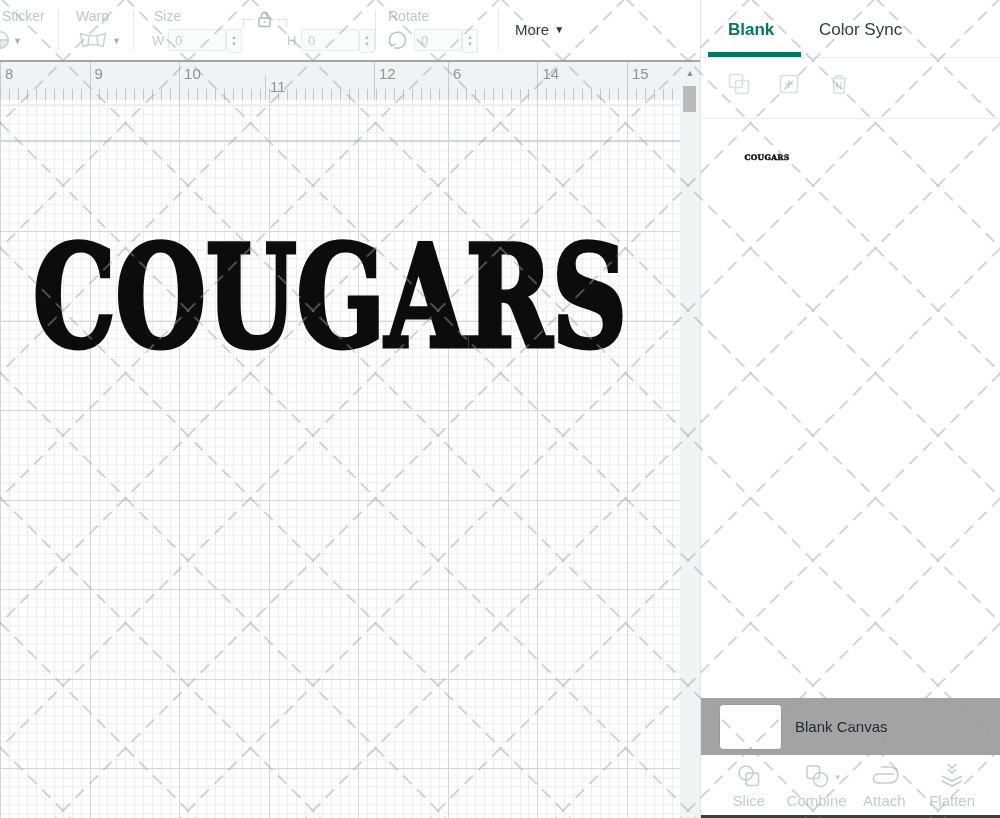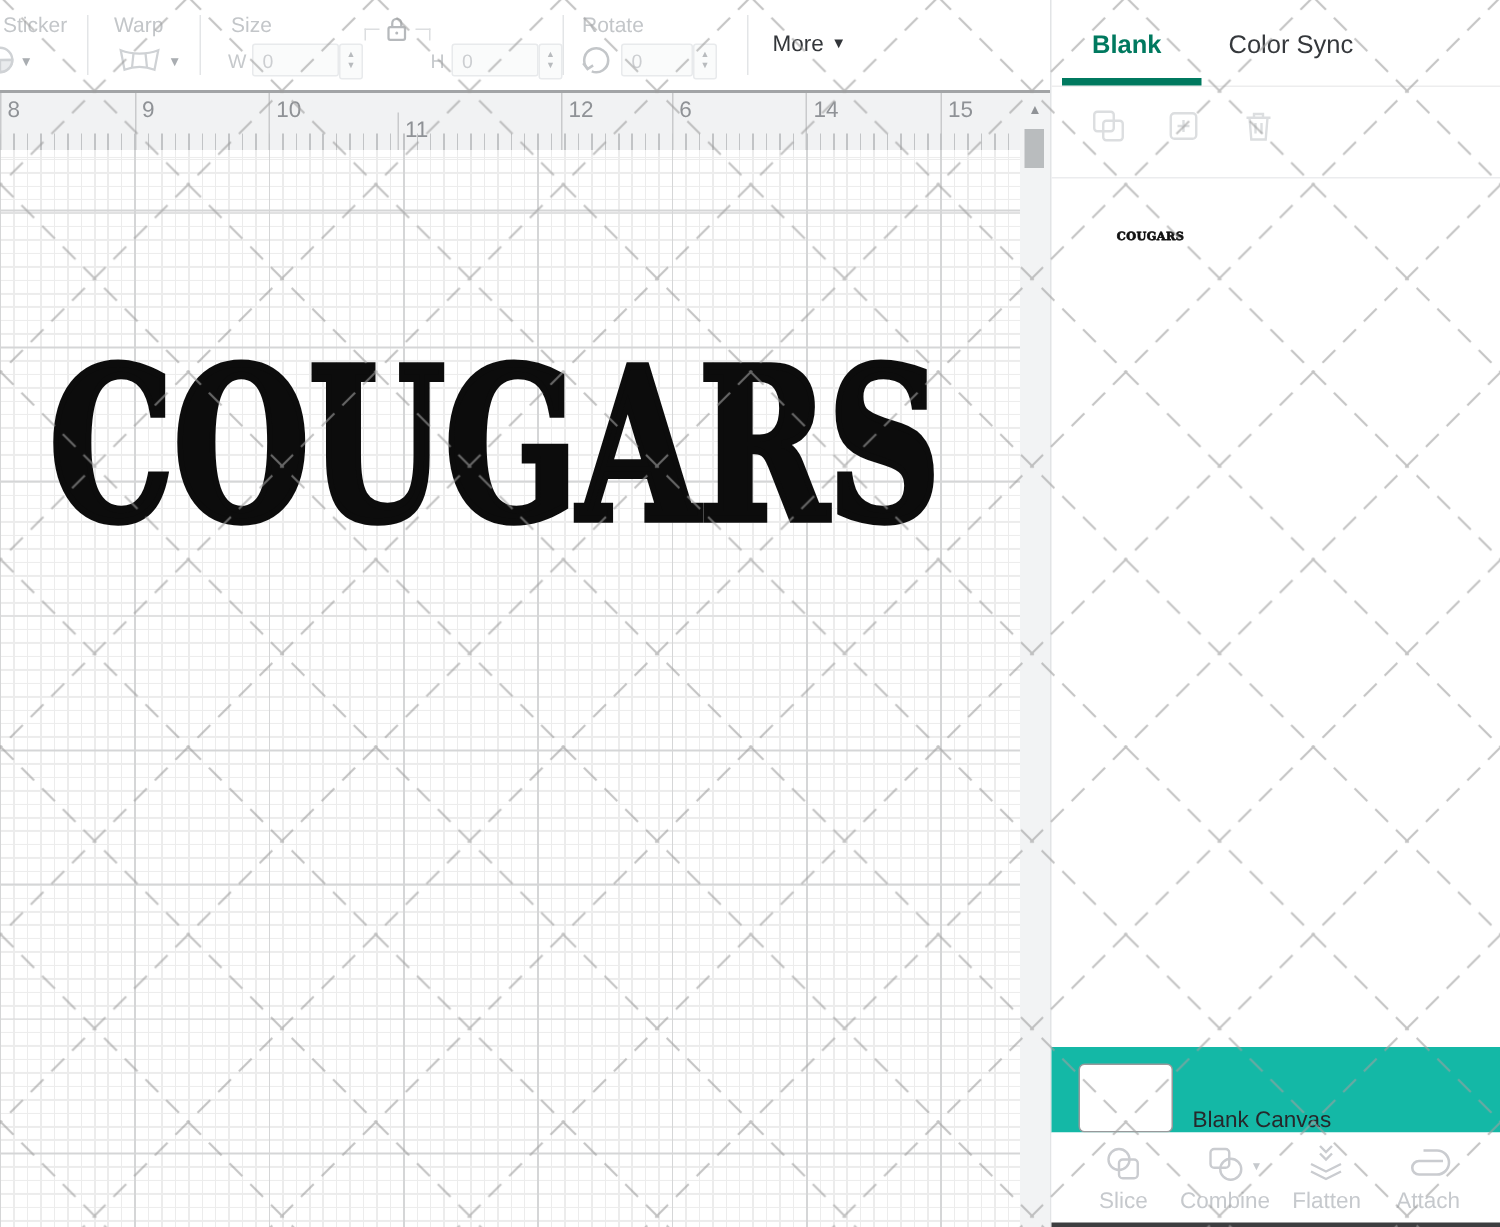--- a/index.html
+++ b/index.html
@@ -58,22 +58,22 @@
   .layer-tools{position:absolute;left:0;top:57px;width:100%;height:62px;}
   .ltool{position:absolute;top:15px;width:26px;height:26px;}
   .layer-tools::after{content:"";position:absolute;left:0;bottom:0;width:100%;height:1px;background:#ebecee;}
   .layer-row{position:absolute;left:0;top:126px;width:100%;height:62px;display:flex;align-items:center;cursor:pointer;}
   .layer-thumb{margin-left:48px;width:36px;height:16px;display:flex;align-items:center;justify-content:center;}
   .layer-thumb span{font-family:"DejaVu Serif","Liberation Serif",serif;font-weight:bold;
        font-size:7.5px;letter-spacing:0.3px;color:#111;-webkit-text-stroke:0.5px #111;white-space:nowrap;}
   .layer-text{margin-left:6px;}
   .layer-title{font-size:16px;color:#464b50;line-height:25px;}
   .layer-sub{font-size:16px;color:#82878c;line-height:25px;}
-  .blank-row{position:absolute;left:0;bottom:63px;width:100%;height:57px;background:#14b8a6;
-             display:flex;align-items:flex-end;}
+  .blank-row{position:absolute;left:0;bottom:63px;width:100%;height:57px;background:#a3a3a3;
+             display:flex;align-items:center;}
   .blank-swatch{margin-left:18px;width:63px;height:46px;background:#fff;border:1px solid #97999b;
                 border-radius:4px;box-sizing:border-box;}
   .blank-label{margin-left:13px;font-size:15px;color:#26282b;}
   .actions{position:absolute;left:0;bottom:3px;width:100%;height:60px;background:#fff;
            display:flex;justify-content:space-between;padding:0 14px;box-sizing:border-box;}
   .action{width:72px;display:flex;flex-direction:column;align-items:center;justify-content:center;cursor:default;}
   .action .ic{position:relative;height:28px;}
   .action .lbl{font-size:15px;color:#c6c9cd;margin-top:2px;}
   .combine-caret{position:absolute;right:-11px;top:11px;font-size:8px;color:#c6c9cd;}
 
@@ -250,36 +250,36 @@
           <svg width="28" height="28" viewBox="0 0 28 28" fill="none" stroke="#caccd0" stroke-width="1.6">
             <rect x="4" y="4" width="12.5" height="12.5" rx="2.5"></rect>
             <circle cx="17.5" cy="17.5" r="7"></circle>
           </svg>
           <span class="combine-caret">▼</span>
         </span>
         <span class="lbl">Combine</span>
       </div>
       <div class="action">
         <span class="ic">
+          <svg width="34" height="28" viewBox="0 0 34 28" fill="none" stroke="#caccd0" stroke-width="1.7">
+            <path d="M27 12 H11 a4.5 4.5 0 0 0 0 9 h12 a8 8 0 0 0 0-16 H14"></path>
+          </svg>
+        </span>
+        <span class="lbl">Attach</span>
+      </div>
+      <div class="action">
+        <span class="ic">
           <svg width="28" height="28" viewBox="0 0 28 28" fill="none" stroke="#caccd0" stroke-width="1.6">
             <path d="M10 2 l4 4 4-4"></path>
             <path d="M10 7 l4 4 4-4"></path>
             <path d="M4 14 l10 5 10-5"></path>
             <path d="M4 19 l10 5 10-5"></path>
           </svg>
         </span>
         <span class="lbl">Flatten</span>
-      </div>
-      <div class="action">
-        <span class="ic">
-          <svg width="34" height="28" viewBox="0 0 34 28" fill="none" stroke="#caccd0" stroke-width="1.7">
-            <path d="M27 12 H11 a4.5 4.5 0 0 0 0 9 h12 a8 8 0 0 0 0-16 H14"></path>
-          </svg>
-        </span>
-        <span class="lbl">Attach</span>
       </div>
     </div>
   </div>
 
   <svg class="watermark" width="1000" height="818">
     <defs>
       <pattern id="wm" width="125" height="125" patternUnits="userSpaceOnUse" patternTransform="translate(0.5,-2)">
         <path d="M0 0 L125 125 M125 0 L0 125" stroke="#9f9f9f" stroke-width="1.4" stroke-dasharray="12 7.5" fill="none"></path>
       </pattern>
     </defs>

